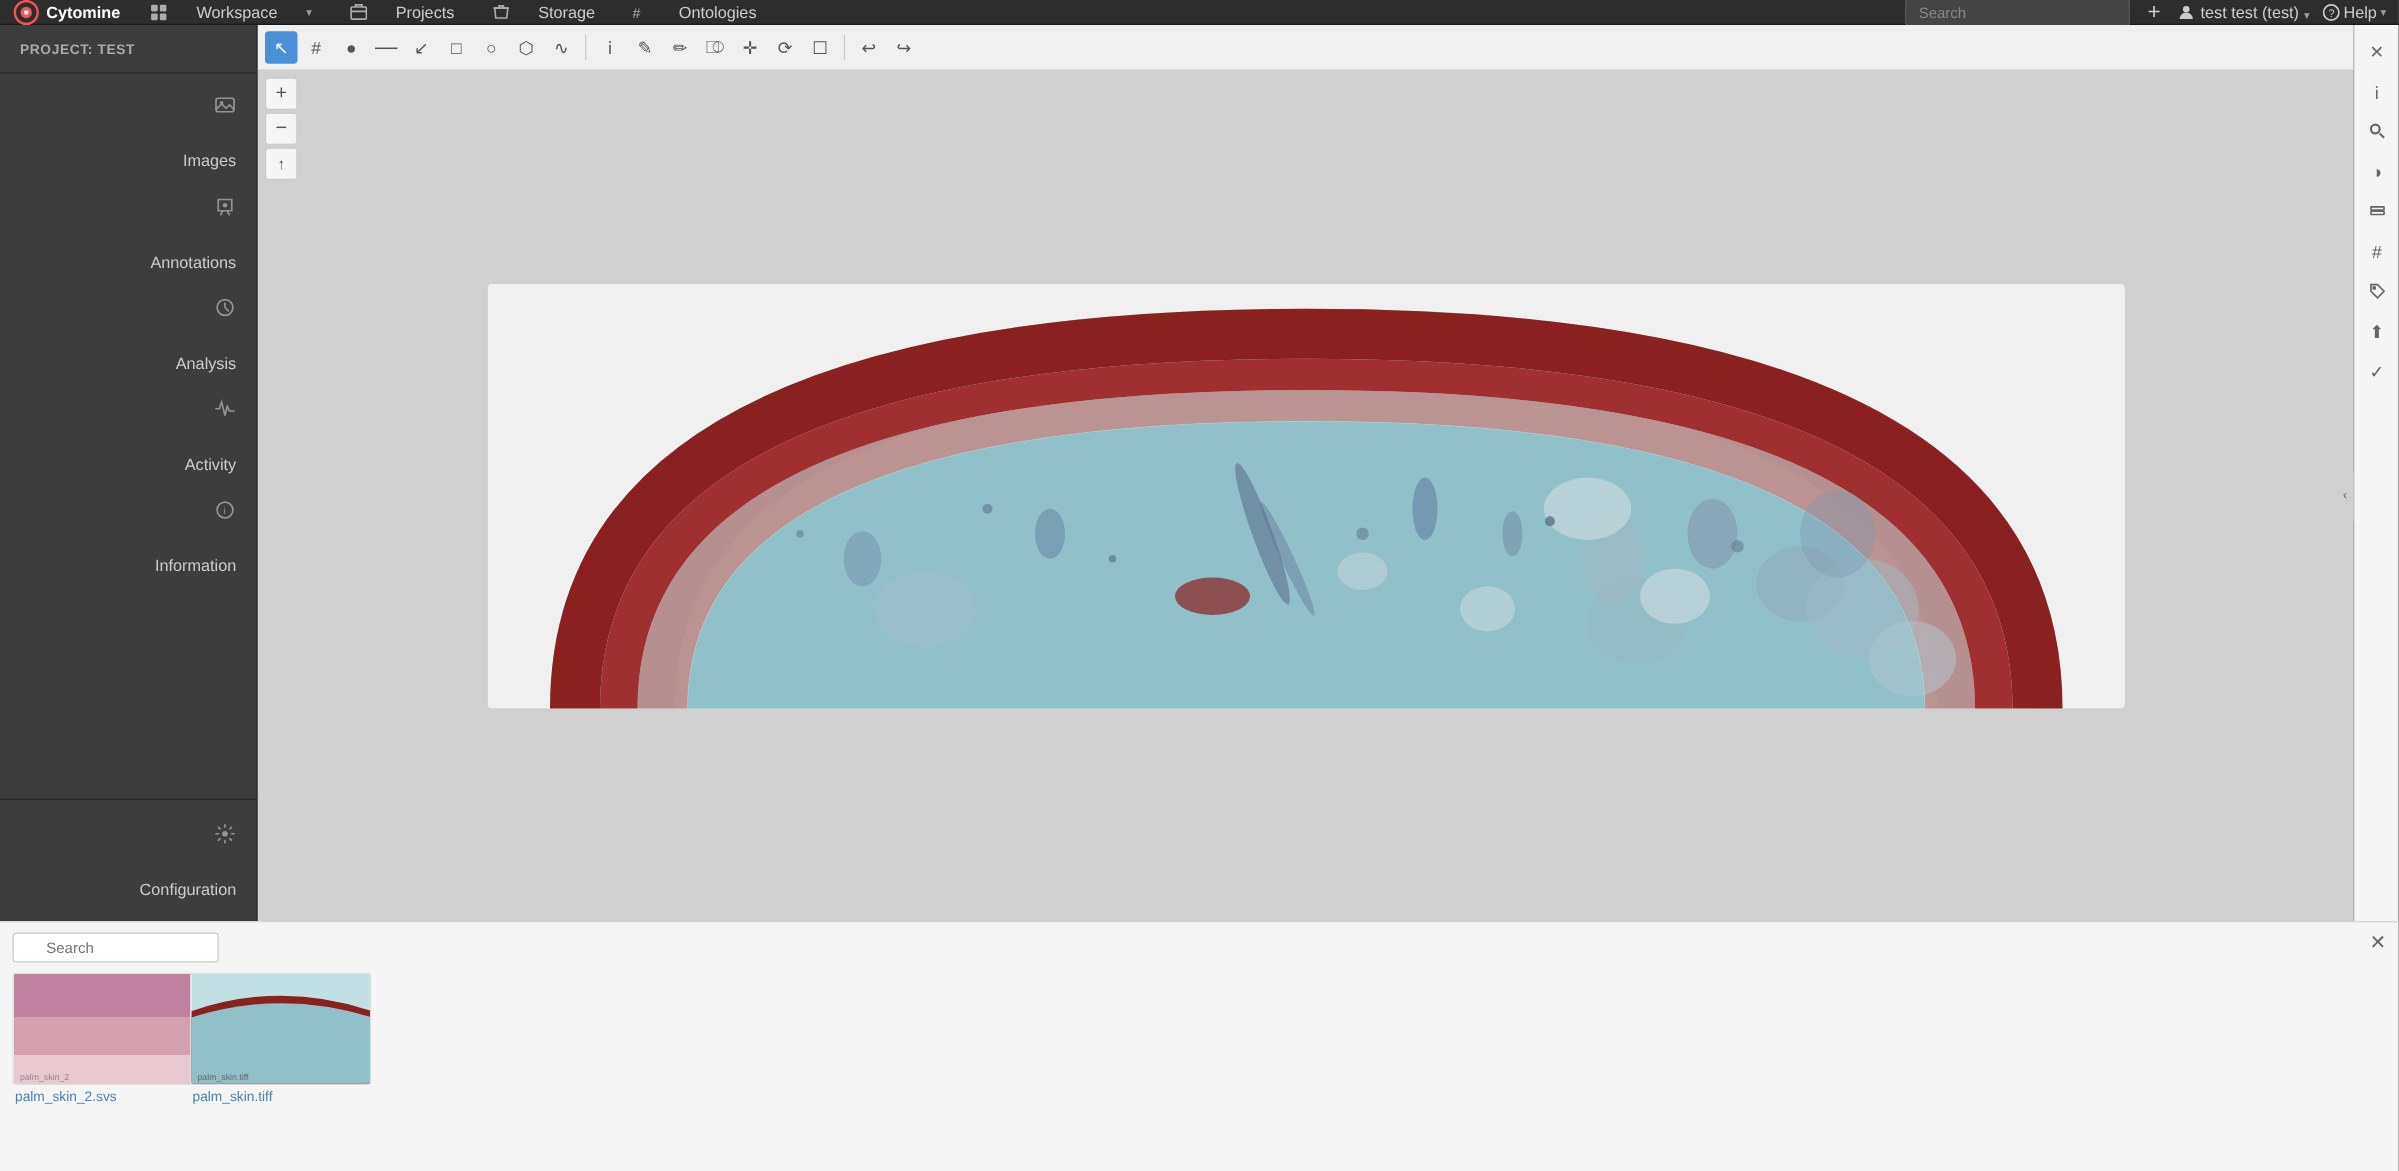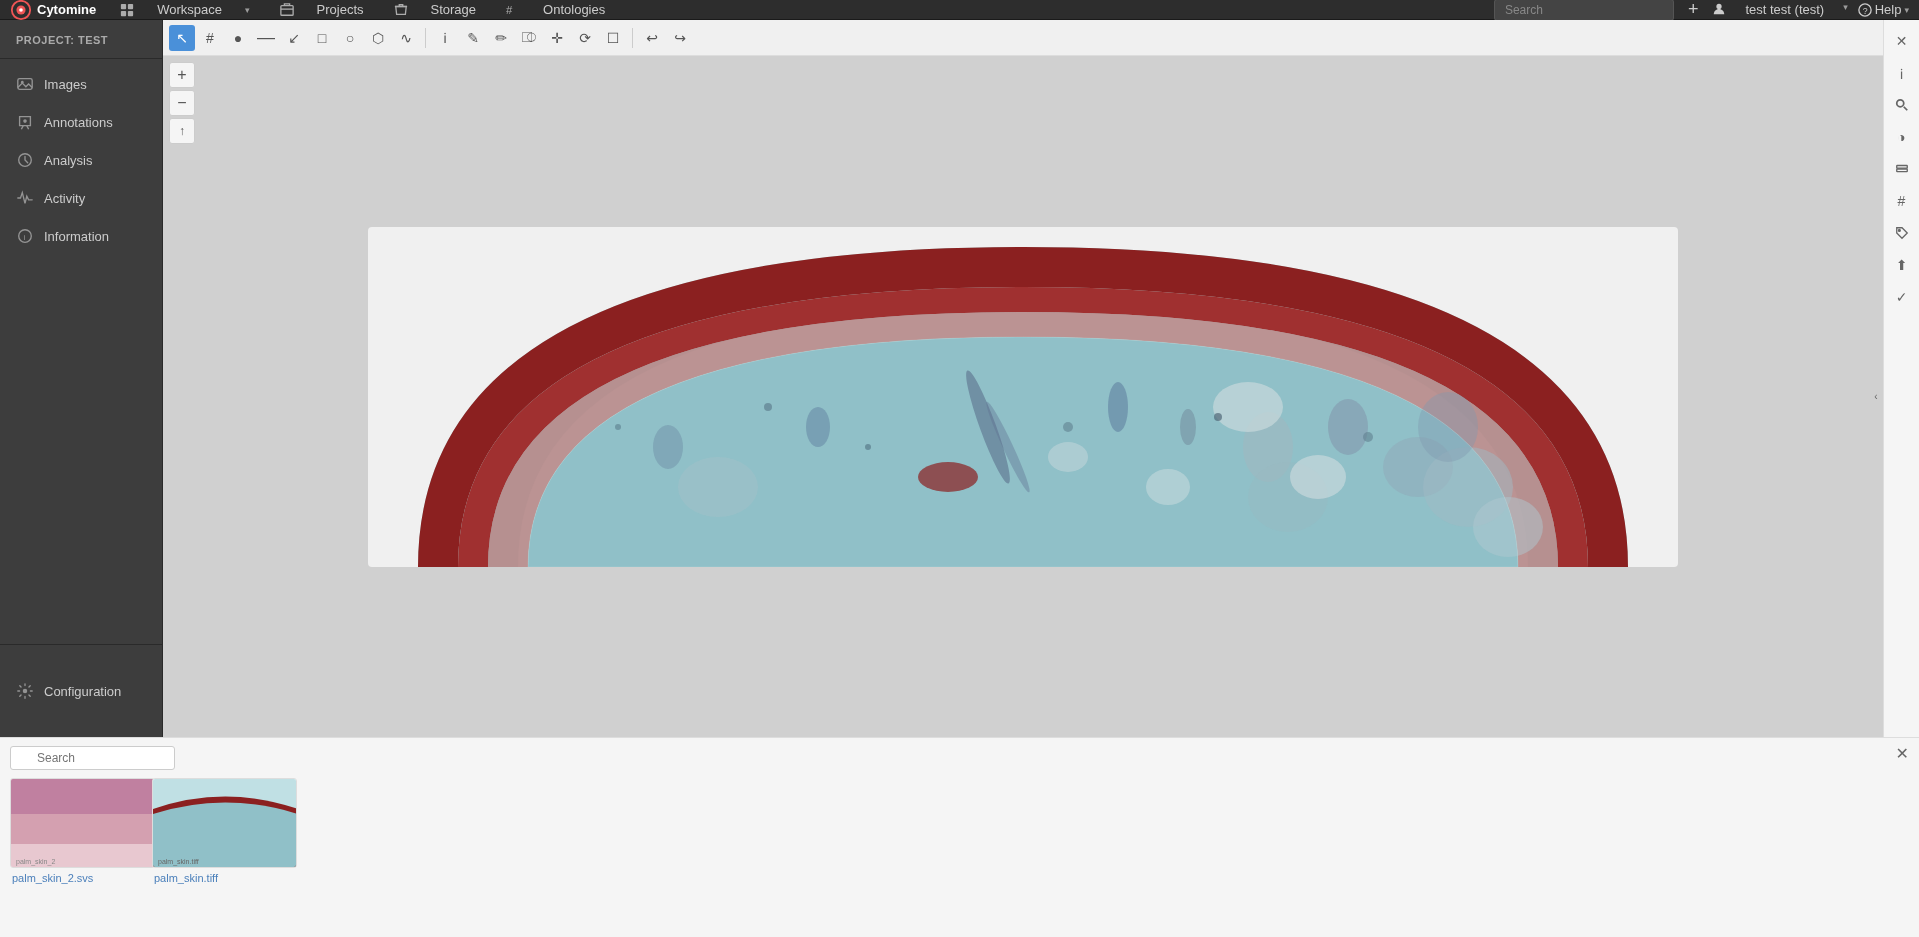--- a/index.html
+++ b/index.html
@@ -18,57 +18,58 @@
       color: #ccc;
     }
     .nav-logo { display: flex; align-items: center; gap: 5px; color: #fff; font-weight: bold; font-size: 13px; }
     .nav-logo-icon { width: 22px; height: 22px; }
     .nav-item { display: flex; align-items: center; gap: 23px; color: #ccc; cursor: pointer; font-size: 13px; padding: 4px 6px; border-radius: 3px; }
     .nav-item svg { opacity: 0.8; }
     .nav-right { margin-left: auto; display: flex; align-items: center; gap: 10px; }
     .nav-search { background: #444; border: 1px solid #555; color: #ccc; padding: 3px 10px; border-radius: 3px; width: 180px; font-size: 12px; outline: none; }
     .nav-search::placeholder { color: #888; }
     .nav-add-btn { background: none; border: none; color: #ccc; font-size: 18px; cursor: pointer; padding: 0 4px; }
-    .nav-user { color: #ccc; display: flex; align-items: flex-start; gap: 19px; cursor: pointer; font-size: 13px; }
+    .nav-user { color: #ccc; display: flex; align-items: flex-end; gap: 4px; cursor: pointer; font-size: 13px; }
     .nav-help { color: #ccc; display: flex; align-items: center; gap: 3px; cursor: pointer; font-size: 13px; }
     .dropdown-arrow { font-size: 9px; opacity: 0.7; }
 
     
     #body { display: flex; flex: 1; overflow: hidden; }
 
     
     #left-sidebar {
-      width: 163px;
+      width: 206px;
       background: #3d3d3d;
       display: flex;
       flex-direction: column;
       flex-shrink: 0;
       border-right: 1px solid #2a2a2a;
     }
     .project-title {
       padding: 14px 16px 12px;
       font-size: 11px;
       font-weight: 700;
       color: #aaa;
       text-transform: uppercase;
       letter-spacing: 0.5px;
       border-bottom: 1px solid #2a2a2a;
     }
     .sidebar-nav { flex: 1; padding: 6px 0; }
     .sidebar-item {
       display: flex;
-      align-items: center;
-      gap: 10px;
+      align-items: flex-end;
+      gap: 28px;
       padding: 10px 16px;
       color: #ccc;
       cursor: pointer;
       font-size: 13px;
+      flex-direction: column;
     }
     .sidebar-icon { width: 18px; height: 18px; opacity: 0.8; flex-shrink: 0; }
-    .sidebar-bottom { border-top: 1px solid #2a2a2a; padding: 27px 0; margin-top: 40px; }
+    .sidebar-bottom { border-top: 1px solid #2a2a2a; padding: 8px 0; margin-top: 40px; }
 
     
     #main { flex: 1; display: flex; flex-direction: column; overflow: hidden; position: relative; }
 
     
     #viewer-area { flex: 1; display: flex; flex-direction: column; overflow: hidden; position: relative; }
 
     
     #viewer-toolbar {
       height: 36px;

